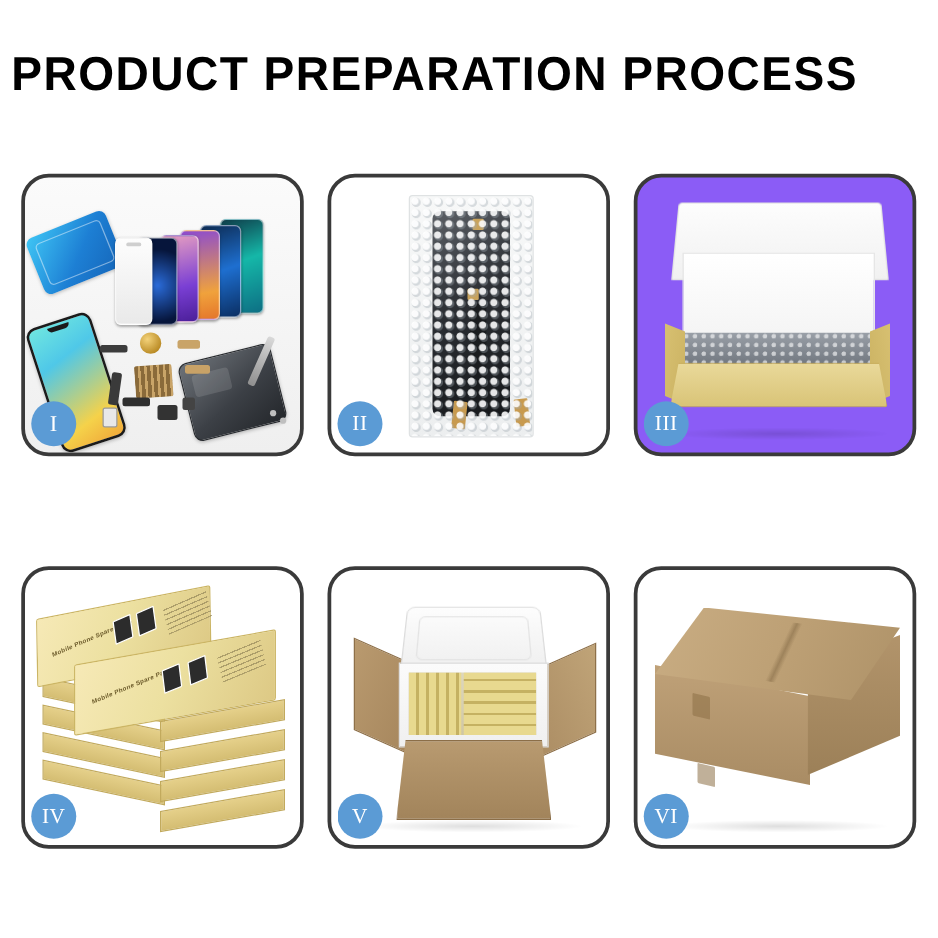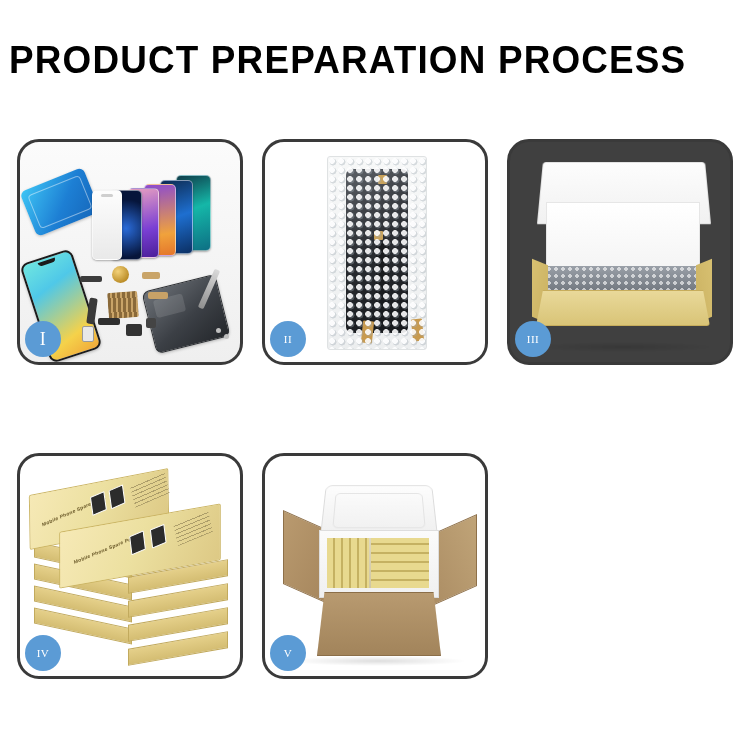--- a/index.html
+++ b/index.html
@@ -90,21 +90,21 @@
     background: #5b9bd5;
     color: #ffffff;
     font-family: "Liberation Serif", serif;
     font-size: 18px;
     line-height: 36px;
     text-align: center;
     letter-spacing: 0.5px;
     z-index: 30;
     user-select: none;
   }
-  .badge.wide { font-size: 11px; }
+  .badge.wide { font-size: 17px; }
 
   
   .p1 { background: linear-gradient(#fbfbfb, #efefef); }
   .ph {
     position: absolute;
     border-radius: 5px;
     box-shadow: 0 1px 3px rgba(0,0,0,.25);
   }
   
   .p1-blue {
@@ -216,21 +216,21 @@
     position:absolute; inset:0;
     background-image:
       radial-gradient(circle at 4px 4px, rgba(255,255,255,.92) 2.6px, rgba(255,255,255,0) 3.2px),
       radial-gradient(circle at 4px 4px, rgba(160,170,178,.40) 3.2px, rgba(255,255,255,0) 3.8px);
     background-size: 9px 9px, 9px 9px;
     background-position: 0 0, 1px 1px;
     opacity: .95;
   }
 
   
-  .p3 { background:#404040; }
+  .p3 { background:#8b5cf6; }
   .p3-lid {
     position:absolute; left:30px; top:18px; width:166px; height:62px;
     background: linear-gradient(#fdfdfd,#f1f1f1);
     border: 1px solid #e2e2e2;
     border-radius: 3px 3px 0 0;
     transform: perspective(220px) rotateX(14deg);
   }
   .p3-foam {
     position:absolute; left:36px; top:60px; width:152px; height:68px;
     background: linear-gradient(#ffffff,#f4f4f4);
@@ -497,15 +497,27 @@
         <div class="p5-inner">
           <div class="p5-vert"></div>
           <div class="p5-horz"></div>
         </div>
         <div class="p5-front"></div>
         <div class="shadow-soft"></div>
       </div>
       <div class="badge wide">V</div>
     </div>
 
+    <div class="panel p6">
+      <div class="panel-art">
+        <div class="p6-left"></div>
+        <div class="p6-right"></div>
+        <div class="p6-top"></div>
+        <div class="p6-seam"></div>
+        <div class="p6-tape1"></div>
+        <div class="p6-tape2"></div>
+        <div class="shadow-soft"></div>
+      </div>
+      <div class="badge wide">VI</div>
+    </div>
 
   </div>
 </div>
 
 </body></html>

